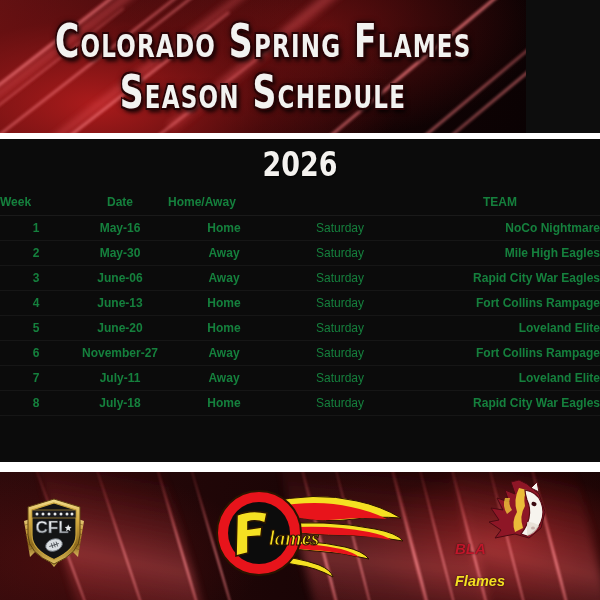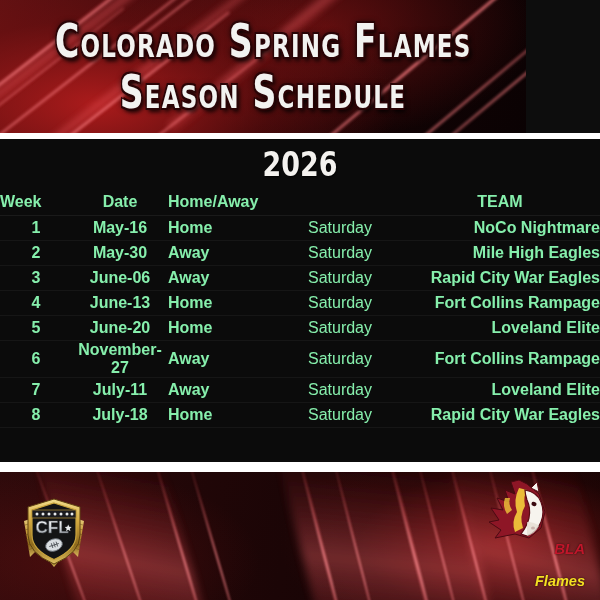--- a/index.html
+++ b/index.html
@@ -103,22 +103,22 @@
 
   table.schedule {
     width: 600px;
     border-collapse: collapse;
     margin-top: 6px;
     table-layout: fixed;
   }
   table.schedule th,
   table.schedule td {
     font-family: "Liberation Sans", sans-serif;
-    font-size: 16px;
-    color: #86efac;
+    font-size: 12px;
+    color: #15803d;
     padding: 0;
     height: 24px;
     vertical-align: middle;
     border-bottom: 1px solid #161616;
   }
   table.schedule thead th {
     font-weight: 700;
     border-bottom: 1px solid #1a1a1a;
     height: 26px;
   }
@@ -130,21 +130,21 @@
   col.c-team { width: 200px; }
 
   th.h-week { text-align: left; padding-left: 8px; }
   th.h-date { }
   th.h-ha   { text-align: left; padding-left: 14px; }
   th.h-day  { text-align: center; }
   th.h-team { text-align: center; padding-right: 6px; }
 
   td.t-week { text-align: center; font-weight: 700; }
   td.t-date { text-align: center; font-weight: 700; }
-  td.t-ha   { text-align: left; font-weight: 700; }
+  td.t-ha   { text-align: center; font-weight: 700; }
   td.t-day  { text-align: center; font-weight: 400; color: #e8e8e8; }
   td.t-team { text-align: right; font-weight: 700; padding-right: 6px; }
 
   
   .footer {
     position: relative;
     width: 600px;
     height: 128px;
     overflow: hidden;
     background:
@@ -172,21 +172,21 @@
     height: 100px;
   }
 
   
   .bla-logo {
     position: absolute;
     left: 455px;
     top: 478px;
     width: 130px;
     height: 120px;
-    text-align: right;
+    text-align: left;
   }
   .bla-text {
     font-family: "Liberation Sans", sans-serif;
     font-style: italic;
     font-weight: 700;
     font-size: 15px;
     color: #c0162a;
     line-height: 1;
     margin-top: -3px;
     text-shadow: 0 0 2px rgba(0,0,0,0.7);
@@ -439,20 +439,41 @@
       <ellipse cx="34" cy="50" rx="8.5" ry="6" fill="#d9dde2" stroke="#6e747c" stroke-width="0.9" transform="rotate(-18 34 50)"></ellipse>
       <g stroke="#55595f" stroke-width="0.9" transform="rotate(-18 34 50)">
         <line x1="29" y1="50" x2="39" y2="50"></line>
         <line x1="32" y1="47.5" x2="32" y2="52.5"></line>
         <line x1="34.5" y1="47.5" x2="34.5" y2="52.5"></line>
         <line x1="37" y1="47.5" x2="37" y2="52.5"></line>
       </g>
     </svg>
   </div>
 
+  <div class="flames-logo">
+    <svg width="200" height="100" viewBox="0 0 200 100">
+
+      <g>
+        <path d="M60 18 Q110 6 152 16 Q176 21 196 33 Q170 31 150 34 Q120 38 92 32 Q72 28 60 18 Z" fill="#f5e022" stroke="#2a1400" stroke-width="1"></path>
+        <path d="M68 22 Q112 14 146 22 Q166 26 182 34 Q158 32 138 34 Q112 37 90 32 Q76 29 68 22 Z" fill="#e8141b"></path>
+        <path d="M66 40 Q120 34 170 44 Q192 48 198 56 Q168 50 140 50 Q106 50 78 46 Q68 44 66 40 Z" fill="#f5e022" stroke="#2a1400" stroke-width="1"></path>
+        <path d="M74 43 Q124 39 164 47 Q180 50 186 55 Q158 50 134 50 Q104 49 82 46 Z" fill="#e8141b"></path>
+        <path d="M58 56 Q104 54 140 62 Q158 66 164 74 Q136 67 110 66 Q78 64 58 56 Z" fill="#f5e022" stroke="#2a1400" stroke-width="1"></path>
+        <path d="M66 58 Q106 57 136 64 Q150 68 154 72 Q128 66 106 65 Q80 63 66 58 Z" fill="#e8141b"></path>
+        <path d="M62 70 Q92 72 114 80 Q126 85 128 92 Q110 82 92 80 Q72 77 62 70 Z" fill="#f5e022" stroke="#2a1400" stroke-width="1"></path>
+      </g>
+
+      <circle cx="54" cy="48" r="42" fill="#e8141b" stroke="#2a1400" stroke-width="2"></circle>
+      <circle cx="54" cy="48" r="31" fill="#0c0c0c"></circle>
+
+      <path d="M32 30 Q46 24 62 28 L60 38 Q50 34 43 37 L43 44 L57 42 L56 51 L43 52 L43 68 L31 71 Z" fill="#f5e022" stroke="#2a1400" stroke-width="1.6"></path>
+
+      <text x="64" y="60" font-family="'Liberation Serif', serif" font-size="21" font-weight="700" font-style="italic" fill="#f5e022" stroke="#2a1400" stroke-width="1">lames</text>
+    </svg>
+  </div>
 
   <div class="bla-logo">
     <svg width="90" height="66" viewBox="0 0 90 66" style="display:block;margin:0 auto;">
 
       <path d="M36 4 L40 16 L30 12 L34 24 L22 20 L28 32 L16 30 L24 42 L14 44 L26 52 L20 60
                L40 56 L54 60 L66 50 L70 34 L64 16 L52 6 L44 2 Z" fill="#8e1626" stroke="#4a0a12" stroke-width="1"></path>
 
       <path d="M44 10 Q38 22 42 34 Q36 44 40 54 L48 50 Q44 38 50 28 Q48 18 52 12 Z" fill="#f0c53a" opacity="0.95"></path>
       <path d="M30 20 Q27 28 32 36 L37 32 Q33 26 35 20 Z" fill="#f0c53a" opacity="0.8"></path>
 

